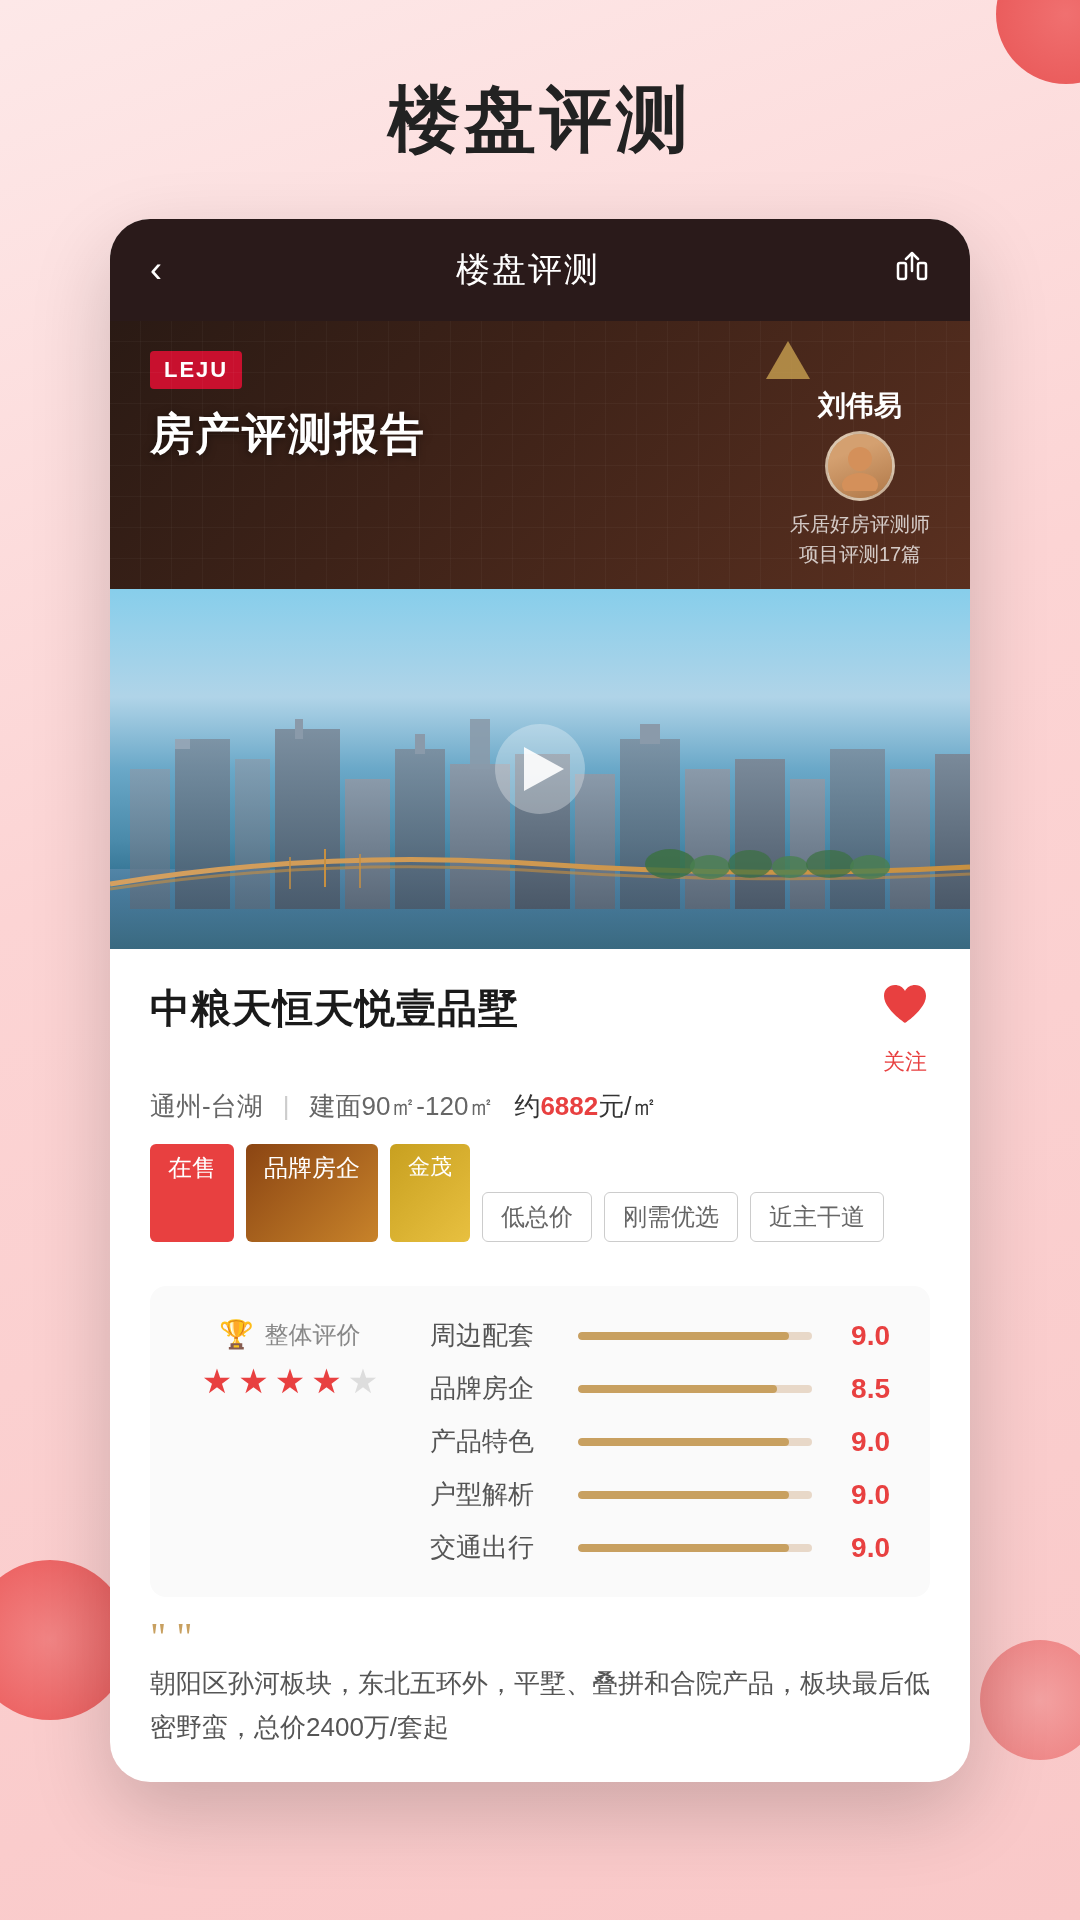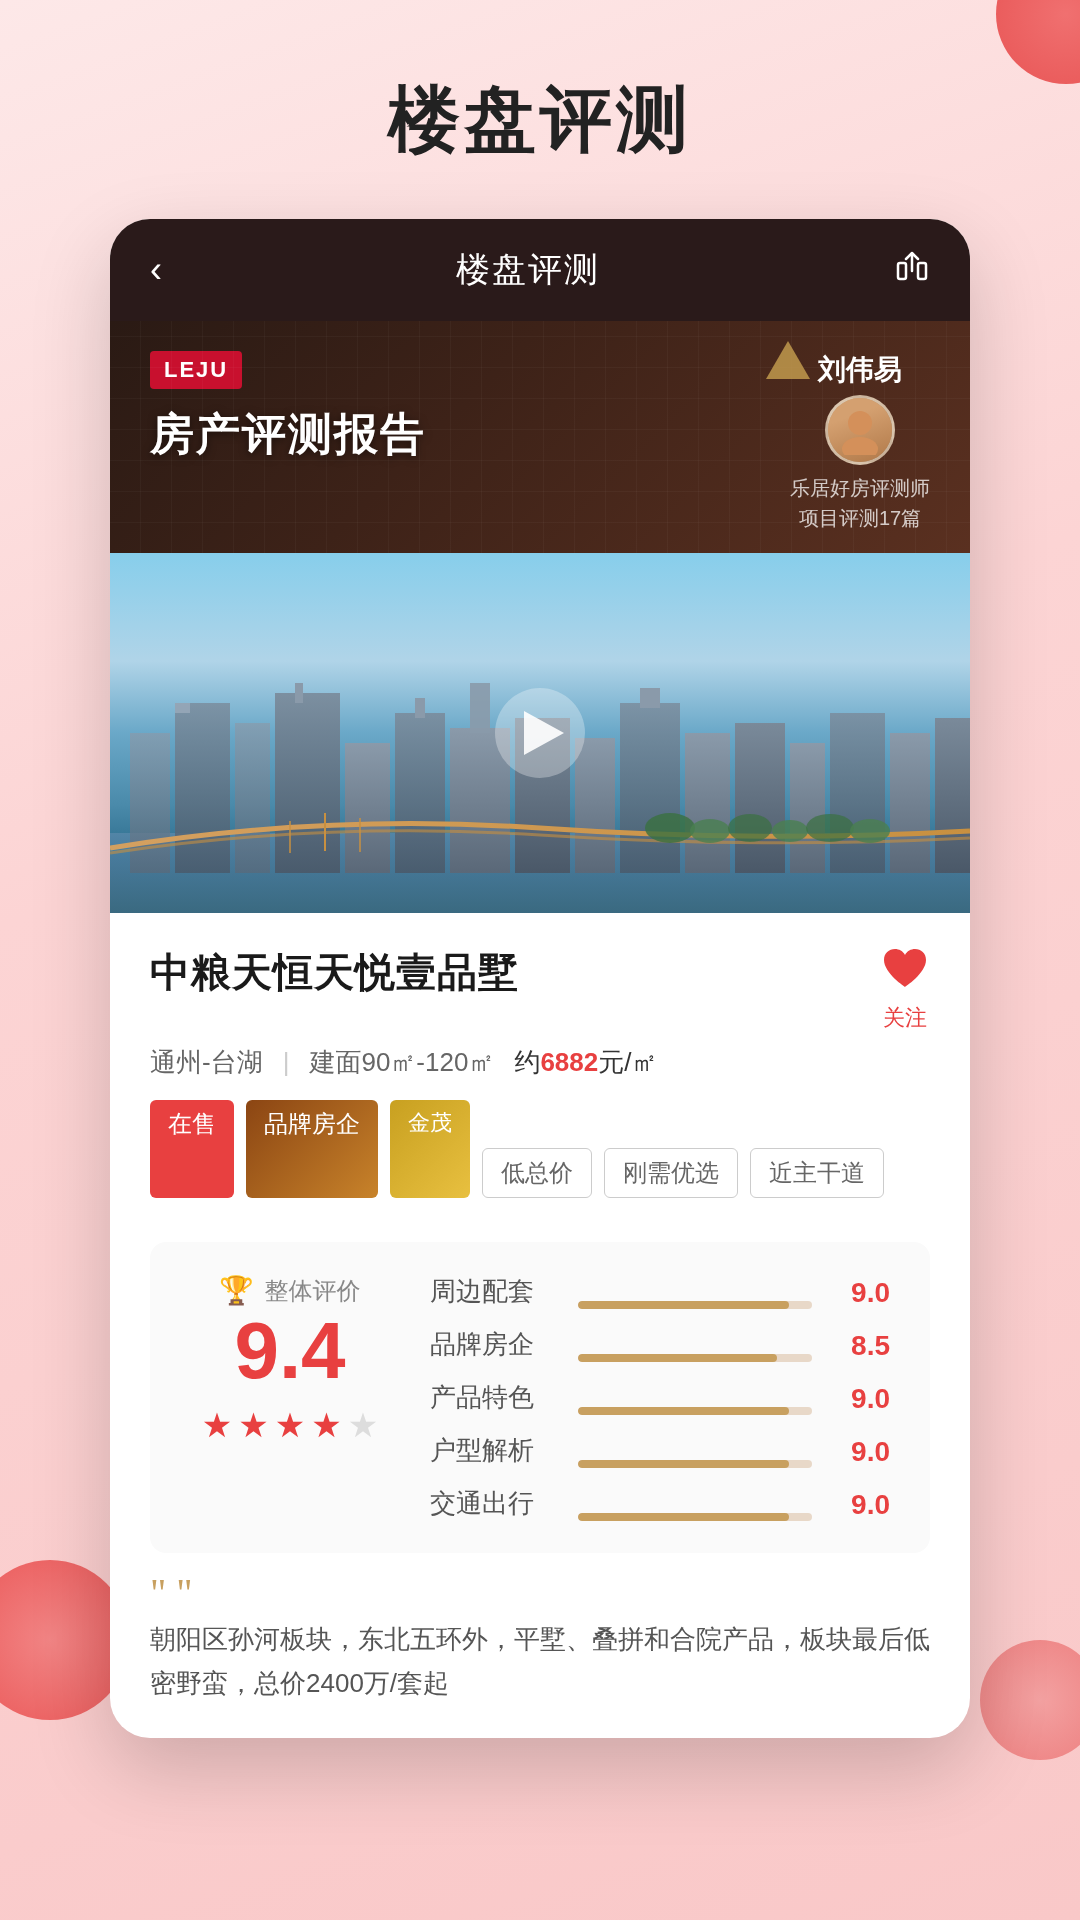--- a/index.html
+++ b/index.html
@@ -144,20 +144,21 @@
       font-weight: 700;
       text-shadow: 0 2px 8px rgba(0,0,0,0.5);
       letter-spacing: 2px;
     }
     .reviewer-area {
       display: flex;
       flex-direction: column;
       align-items: center;
       position: relative;
       z-index: 2;
+      margin-top: 36px;
     }
     .reviewer-name {
       color: #fff;
       font-size: 28px;
       font-weight: 600;
       margin-bottom: 6px;
     }
     .reviewer-avatar {
       width: 70px;
       height: 70px;
@@ -260,21 +261,21 @@
     .heart-icon {
       width: 50px;
       height: 50px;
       color: #e84040;
       font-size: 44px;
       line-height: 1;
     }
     .favorite-label {
       font-size: 22px;
       color: #e84040;
-      margin-top: 8px;
+      margin-top: 16px;
     }
     .property-meta {
       display: flex;
       align-items: center;
       gap: 20px;
       margin-top: 12px;
       font-size: 26px;
       color: #666;
     }
     .meta-divider {
@@ -368,21 +369,21 @@
 
     
     .detail-scores {
       flex: 1;
       display: flex;
       flex-direction: column;
       gap: 18px;
     }
     .score-row {
       display: flex;
-      align-items: flex-end;
+      align-items: center;
       gap: 28px;
     }
     .score-label {
       font-size: 26px;
       color: #555;
       min-width: 120px;
     }
     .score-bar-bg {
       flex: 1;
       height: 8px;
@@ -566,21 +567,20 @@
       <span class="tag tag-outline">近主干道</span>
     </div>
   </div>
 
   <div class="rating-section">
     <div class="overall-score-area">
       <div class="overall-label">
         <span class="award-icon">🏆</span>
         <span>整体评价</span>
       </div>
-      <div class="overall-score-num">9.4</div>
       <div class="stars-row">
         <span class="star star-full">★</span>
         <span class="star star-full">★</span>
         <span class="star star-full">★</span>
         <span class="star star-half">★</span>
         <span class="star star-empty">★</span>
       </div>
     </div>
     <div class="detail-scores">
       <div class="score-row">

